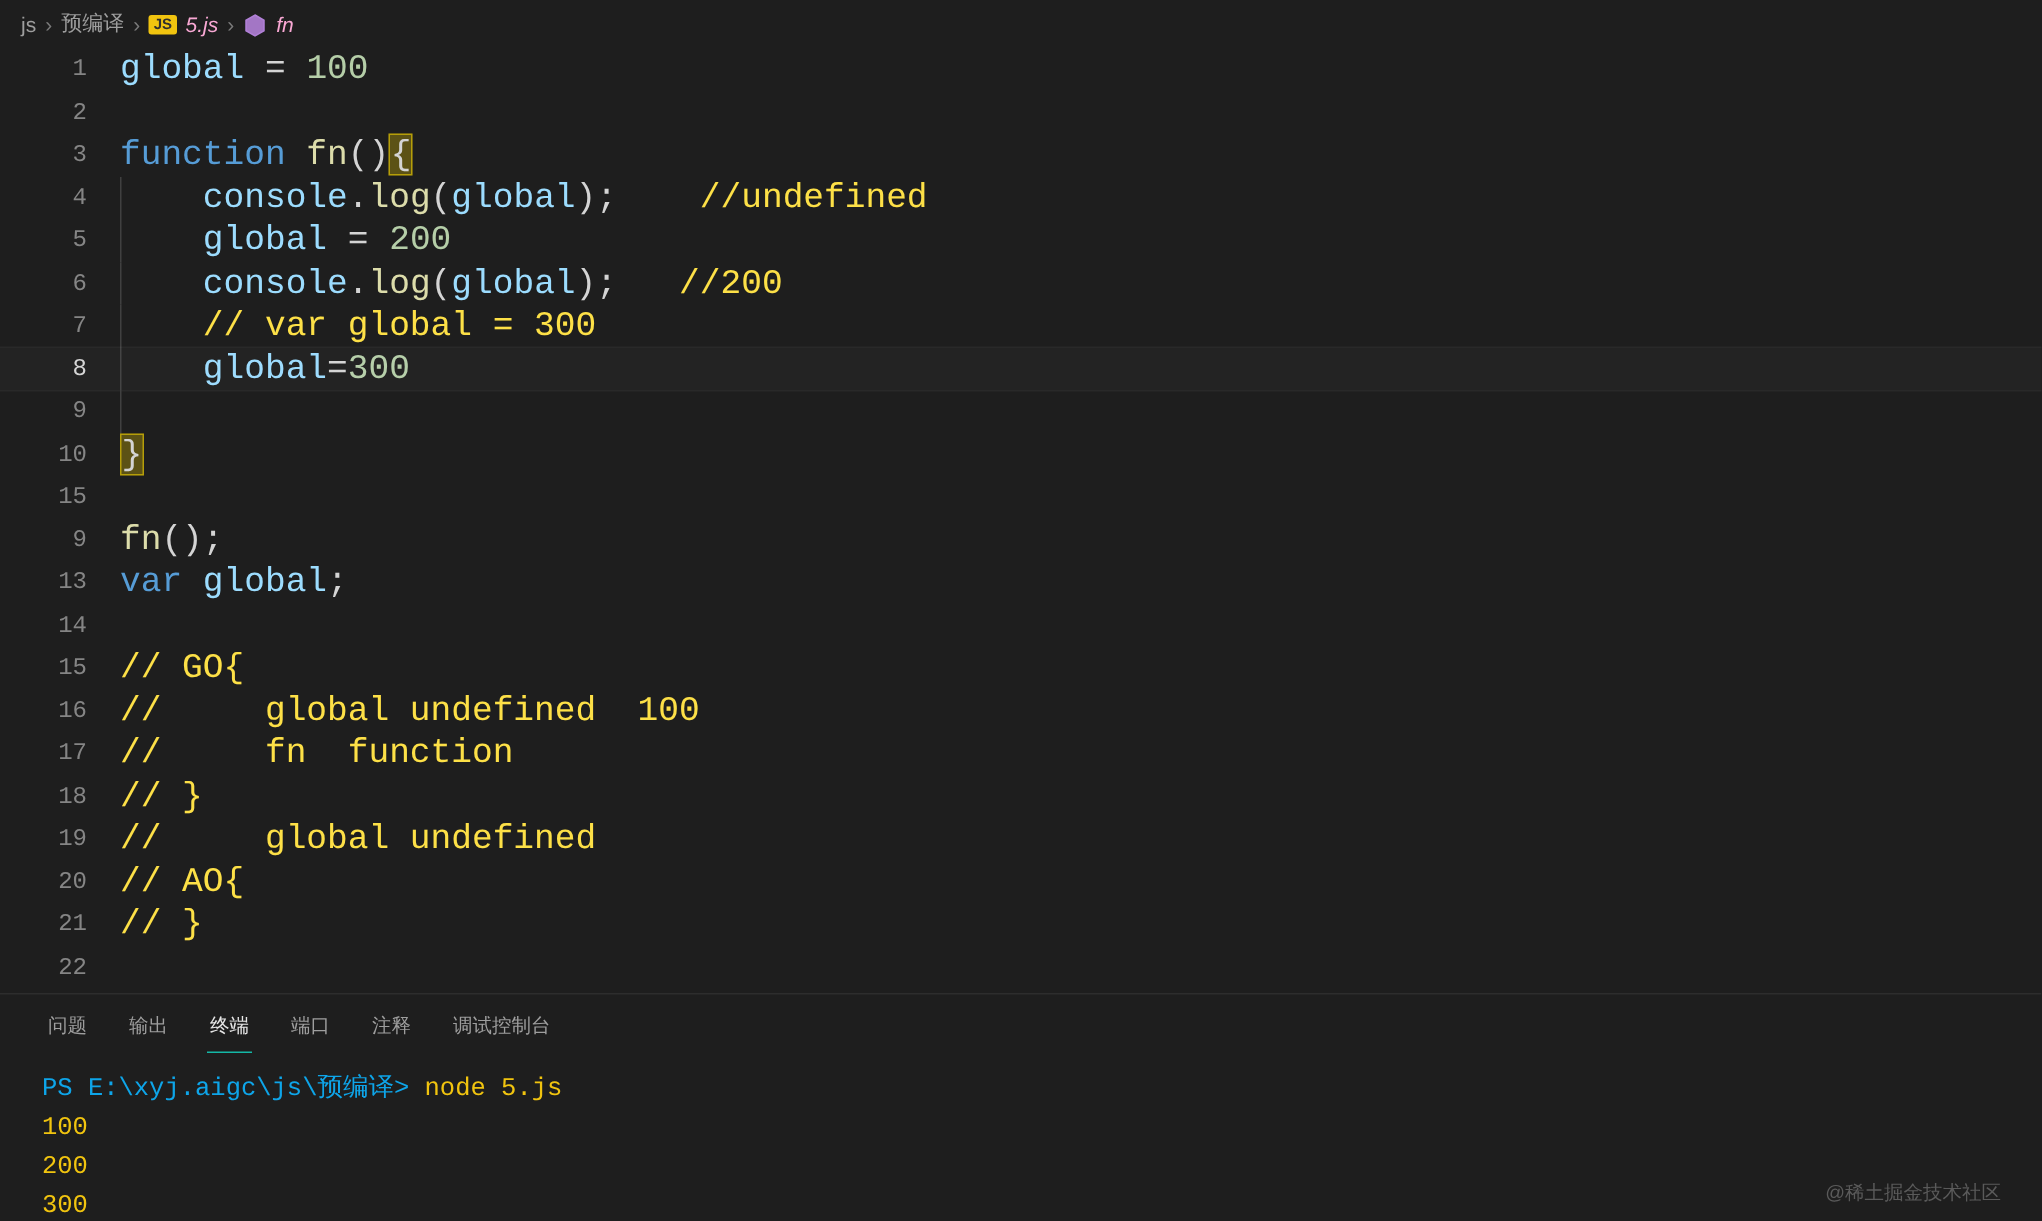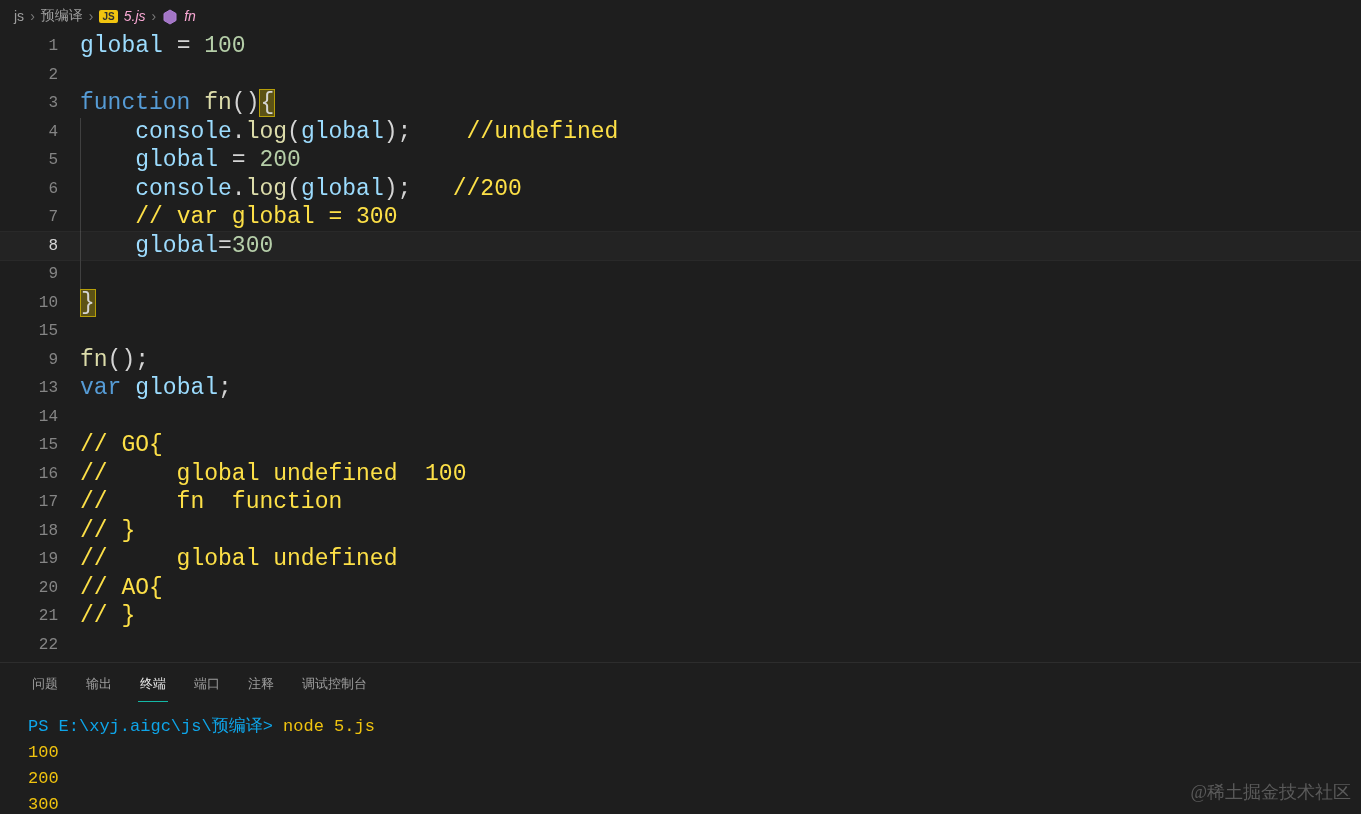--- a/index.html
+++ b/index.html
@@ -107,25 +107,25 @@
   .terminal {
     padding: 12px 28px;
     font-size: 17px;
     line-height: 26px;
   }
   .term-prompt .ps { color: #0ea5e9; }
   .term-prompt .cmd { color: #f1c40f; }
   .term-out { color: #f1c40f; font-weight: 500; }
   .watermark {
     position: absolute;
-    right: 10px;
+    right: 27px;
     bottom: 10px;
     color: #5a5a5a;
-    font-size: 18px;
-    font-family: Liberation Serif, serif;
+    font-size: 13px;
+    font-family: Liberation Sans, sans-serif;
   }
 </style>
 </head>
 <body>
 
 <div class="breadcrumbs">
   <span>js</span>
   <span class="chev">›</span>
   <span>预编译</span>
   <span class="chev">›</span>

